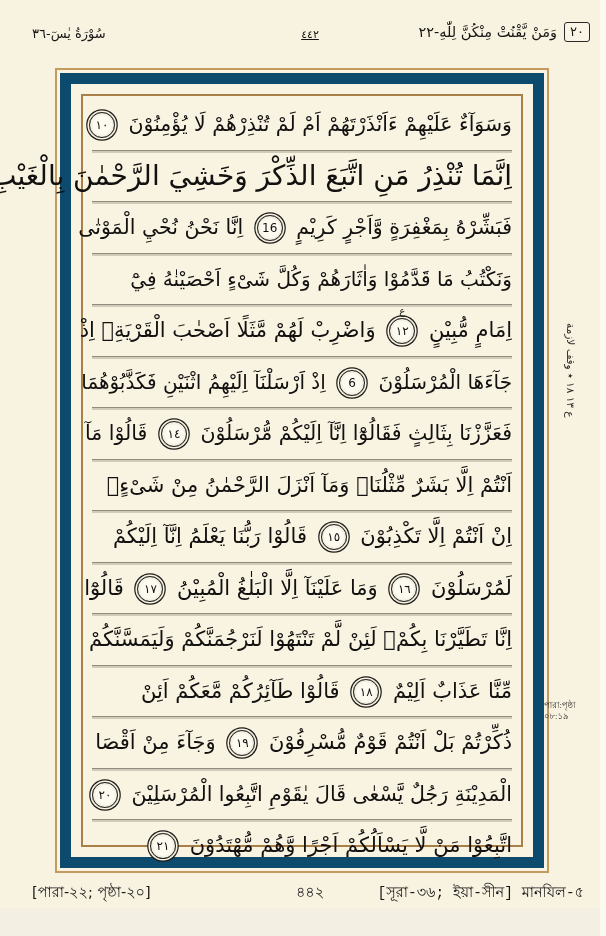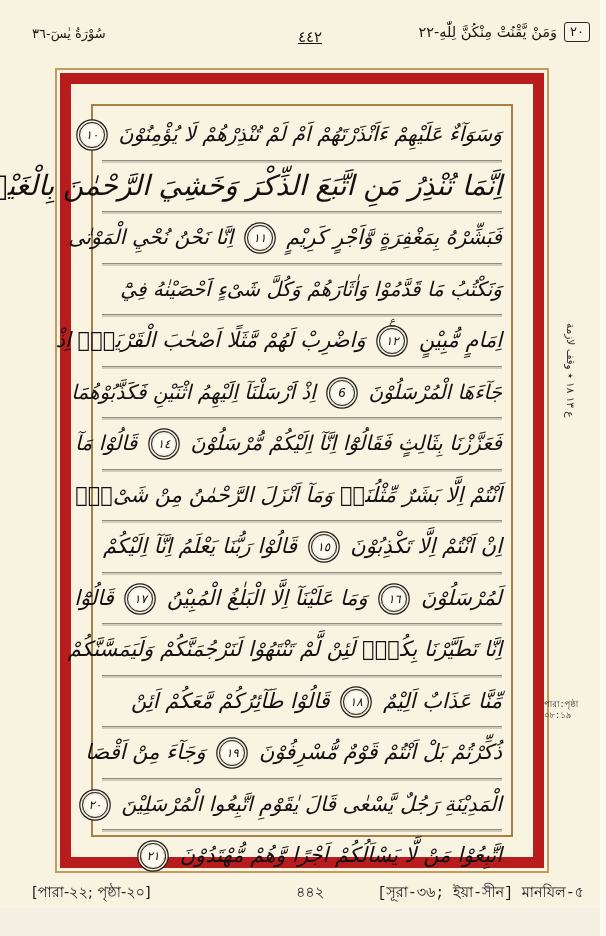--- a/index.html
+++ b/index.html
@@ -11,29 +11,29 @@
     font-family:"DejaVu Sans", sans-serif;
     color:#161514;
   }
   .page { position:absolute; inset:0; }
   .bottom-strip { position:absolute; left:0; right:0; top:908px; height:28px; background:#f3efe2; }
   .right-strip  { position:absolute; top:0; right:0; width:6px; height:936px; background:#fbf9f0; }
 
   
   .header { position:absolute; top:20px; left:30px; right:16px; height:34px; }
   .hdr-surah { position:absolute; left:2px; top:6px; font-size:13px; direction:rtl; white-space:nowrap; }
-  .hdr-pagenum { position:absolute; left:50%; transform:translateX(-50%); top:8px; font-size:15px;text-decoration:underline; }
+  .hdr-pagenum { position:absolute; left:50%; transform:translateX(-50%); top:8px; font-size:11px;text-decoration:underline; }
   .hdr-juz { position:absolute; right:0; top:2px; display:flex; align-items:center; gap:7px; direction:ltr;text-align:right; }
   .hdr-juz-text { font-size:14.5px; direction:rtl; white-space:nowrap; }
   .hdr-box { border:1.3px solid #2a2a28; border-radius:3px; padding:0px 5px 1px; font-size:13px; line-height:17px; background:#faf5e6; }
 
   
   .frame { position:absolute; left:55px; top:68px; width:494px; height:805px; box-sizing:border-box;
            border:2px solid #c59a5e; padding:3px; background:#f9f3e2; }
-  .frame-band { height:100%; box-sizing:border-box; border:11px solid #b91c1c; padding:20px;font-style:italic; }
+  .frame-band { height:100%; box-sizing:border-box; border:11px solid #0c4a6e; padding:10px; }
   .frame-inner { height:100%; box-sizing:border-box; border:2px solid #a87f47; padding:3px 9px 0; }
   .qlines { height:100%; }
 
   .qline {
     direction:rtl;
     height:50.5px; line-height:50.5px;
     white-space:nowrap;
     font-size:21px;
     font-family:"DejaVu Sans", sans-serif;
     color:#121110;
@@ -67,21 +67,21 @@
   
   .ruku-margin-note {
     position:absolute; left:553px; top:288px; height:130px; width:24px;
     writing-mode:vertical-rl;
     font-size:10.5px; letter-spacing:1px;
     color:#2e2c28; direction:rtl; white-space:nowrap;
   }
   .para-page-note {
     position:absolute; left:544px; top:700px; width:58px;
     font-size:8.5px; line-height:11px; color:#2e2c28;
-    font-family:Liberation Mono, monospace;
+    font-family:Liberation Serif, serif;
   }
 
   
   .footer { position:absolute; top:881px; left:30px; right:16px; height:22px; font-size:14.5px; }
   .ftr-left  { position:absolute; left:2px; top:0; white-space:nowrap; }
   .ftr-center{ position:absolute; left:50%; transform:translateX(-50%); top:0; }
   .ftr-right { position:absolute; right:6px; top:0; white-space:nowrap;font-family:Liberation Mono, monospace; }
 </style>
 </head>
 <body>
@@ -96,21 +96,21 @@
       <span class="hdr-box">٢٠</span>
     </div>
   </div>
 
   <div class="frame">
     <div class="frame-band">
       <div class="frame-inner">
         <div class="qlines">
             <div class="qline" style="font-size: 20.5px;"><span class="qtext">وَسَوَآءٌ عَلَيْهِمْ ءَاَنْذَرْتَهُمْ اَمْ لَمْ تُنْذِرْهُمْ لَا يُؤْمِنُوْنَ</span> <span class="ayah-marker">١٠</span></div>
             <div class="qline" style="font-size: 28px;"><span class="qtext">اِنَّمَا تُنْذِرُ مَنِ اتَّبَعَ الذِّكْرَ وَخَشِيَ الرَّحْمٰنَ بِالْغَيْبِۚ</span></div>
-            <div class="qline" style="font-size: 20.5px;"><span class="qtext">فَبَشِّرْهُ بِمَغْفِرَةٍ وَّاَجْرٍ كَرِيْمٍ</span> <span class="ayah-marker">١١</span> <span class="qtext">اِنَّا نَحْنُ نُحْيِ الْمَوْتٰى</span></div>
+            <div class="qline" style="font-size: 20.5px;"><span class="qtext">فَبَشِّرْهُ بِمَغْفِرَةٍ وَّاَجْرٍ كَرِيْمٍ</span> <span class="ayah-marker">16</span> <span class="qtext">اِنَّا نَحْنُ نُحْيِ الْمَوْتٰى</span></div>
             <div class="qline" style="font-size: 20px;"><span class="qtext">وَنَكْتُبُ مَا قَدَّمُوْا وَاٰثَارَهُمْ وَكُلَّ شَىْءٍ اَحْصَيْنٰهُ فِيْٓ</span></div>
             <div class="qline" style="font-size: 21px;"><span class="qtext">اِمَامٍ مُّبِيْنٍ</span> <span class="ayah-marker">١٢<span class="ruku-sign">ع</span></span> <span class="qtext">وَاضْرِبْ لَهُمْ مَّثَلًا اَصْحٰبَ الْقَرْيَةِۘ اِذْ</span></div>
             <div class="qline" style="font-size: 20px;"><span class="qtext">جَآءَهَا الْمُرْسَلُوْنَ</span> <span class="ayah-marker">6</span> <span class="qtext">اِذْ اَرْسَلْنَآ اِلَيْهِمُ اثْنَيْنِ فَكَذَّبُوْهُمَا</span></div>
             <div class="qline" style="font-size: 20.5px;"><span class="qtext">فَعَزَّزْنَا بِثَالِثٍ فَقَالُوْٓا اِنَّآ اِلَيْكُمْ مُّرْسَلُوْنَ</span> <span class="ayah-marker">١٤</span> <span class="qtext">قَالُوْا مَآ</span></div>
             <div class="qline" style="font-size: 21px;"><span class="qtext">اَنْتُمْ اِلَّا بَشَرٌ مِّثْلُنَاۙ وَمَآ اَنْزَلَ الرَّحْمٰنُ مِنْ شَىْءٍۙ</span></div>
             <div class="qline" style="font-size: 21px;"><span class="qtext">اِنْ اَنْتُمْ اِلَّا تَكْذِبُوْنَ</span> <span class="ayah-marker">١٥</span> <span class="qtext">قَالُوْا رَبُّنَا يَعْلَمُ اِنَّآ اِلَيْكُمْ</span></div>
             <div class="qline" style="font-size: 21px;"><span class="qtext">لَمُرْسَلُوْنَ</span> <span class="ayah-marker">١٦</span> <span class="qtext">وَمَا عَلَيْنَآ اِلَّا الْبَلٰغُ الْمُبِيْنُ</span> <span class="ayah-marker">١٧</span> <span class="qtext">قَالُوْٓا</span></div>
             <div class="qline" style="font-size: 21px;"><span class="qtext">اِنَّا تَطَيَّرْنَا بِكُمْۚ لَئِنْ لَّمْ تَنْتَهُوْا لَنَرْجُمَنَّكُمْ وَلَيَمَسَّنَّكُمْ</span></div>
             <div class="qline" style="font-size: 21px;"><span class="qtext">مِّنَّا عَذَابٌ اَلِيْمٌ</span> <span class="ayah-marker">١٨</span> <span class="qtext">قَالُوْا طَآئِرُكُمْ مَّعَكُمْ اَئِنْ</span></div>
             <div class="qline" style="font-size: 21px;"><span class="qtext">ذُكِّرْتُمْ بَلْ اَنْتُمْ قَوْمٌ مُّسْرِفُوْنَ</span> <span class="ayah-marker">١٩</span> <span class="qtext">وَجَآءَ مِنْ اَقْصَا</span></div>

